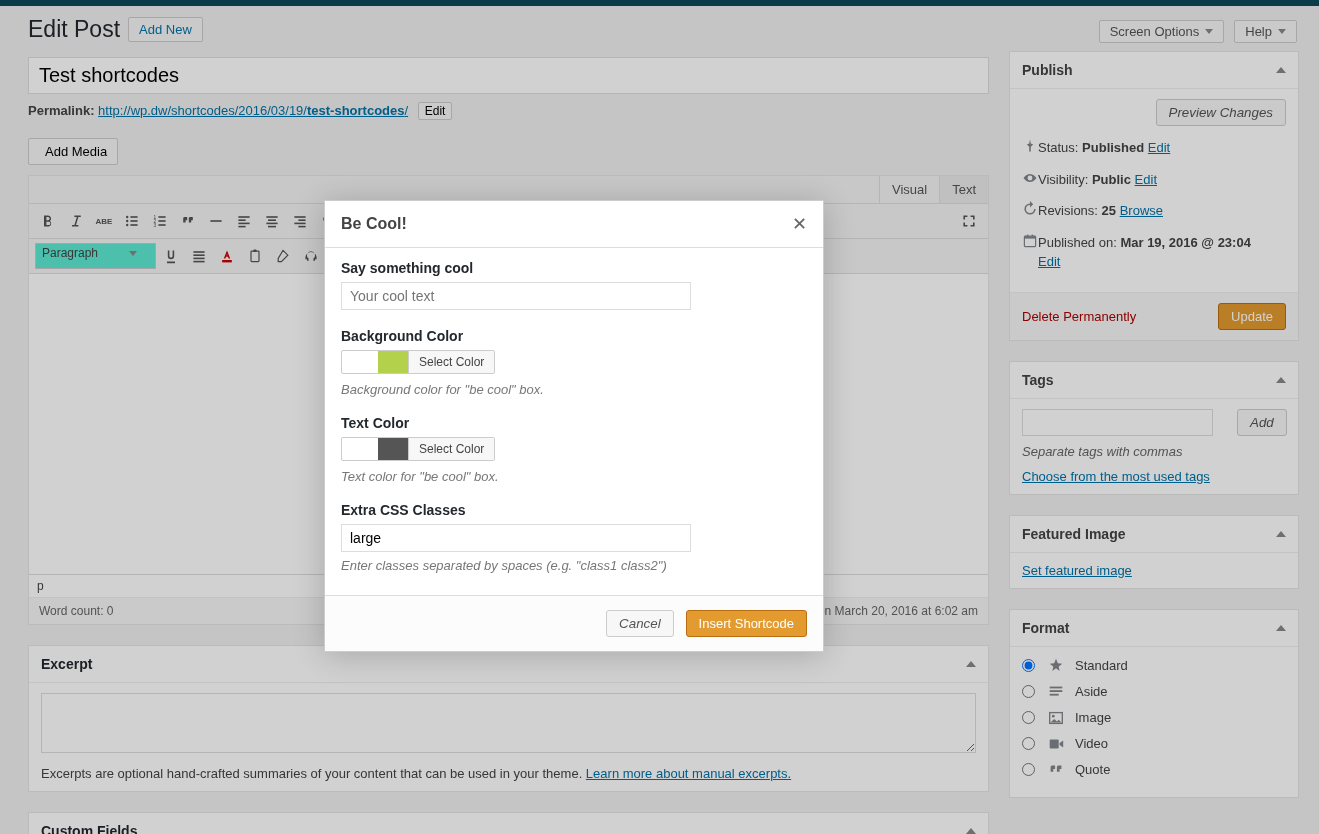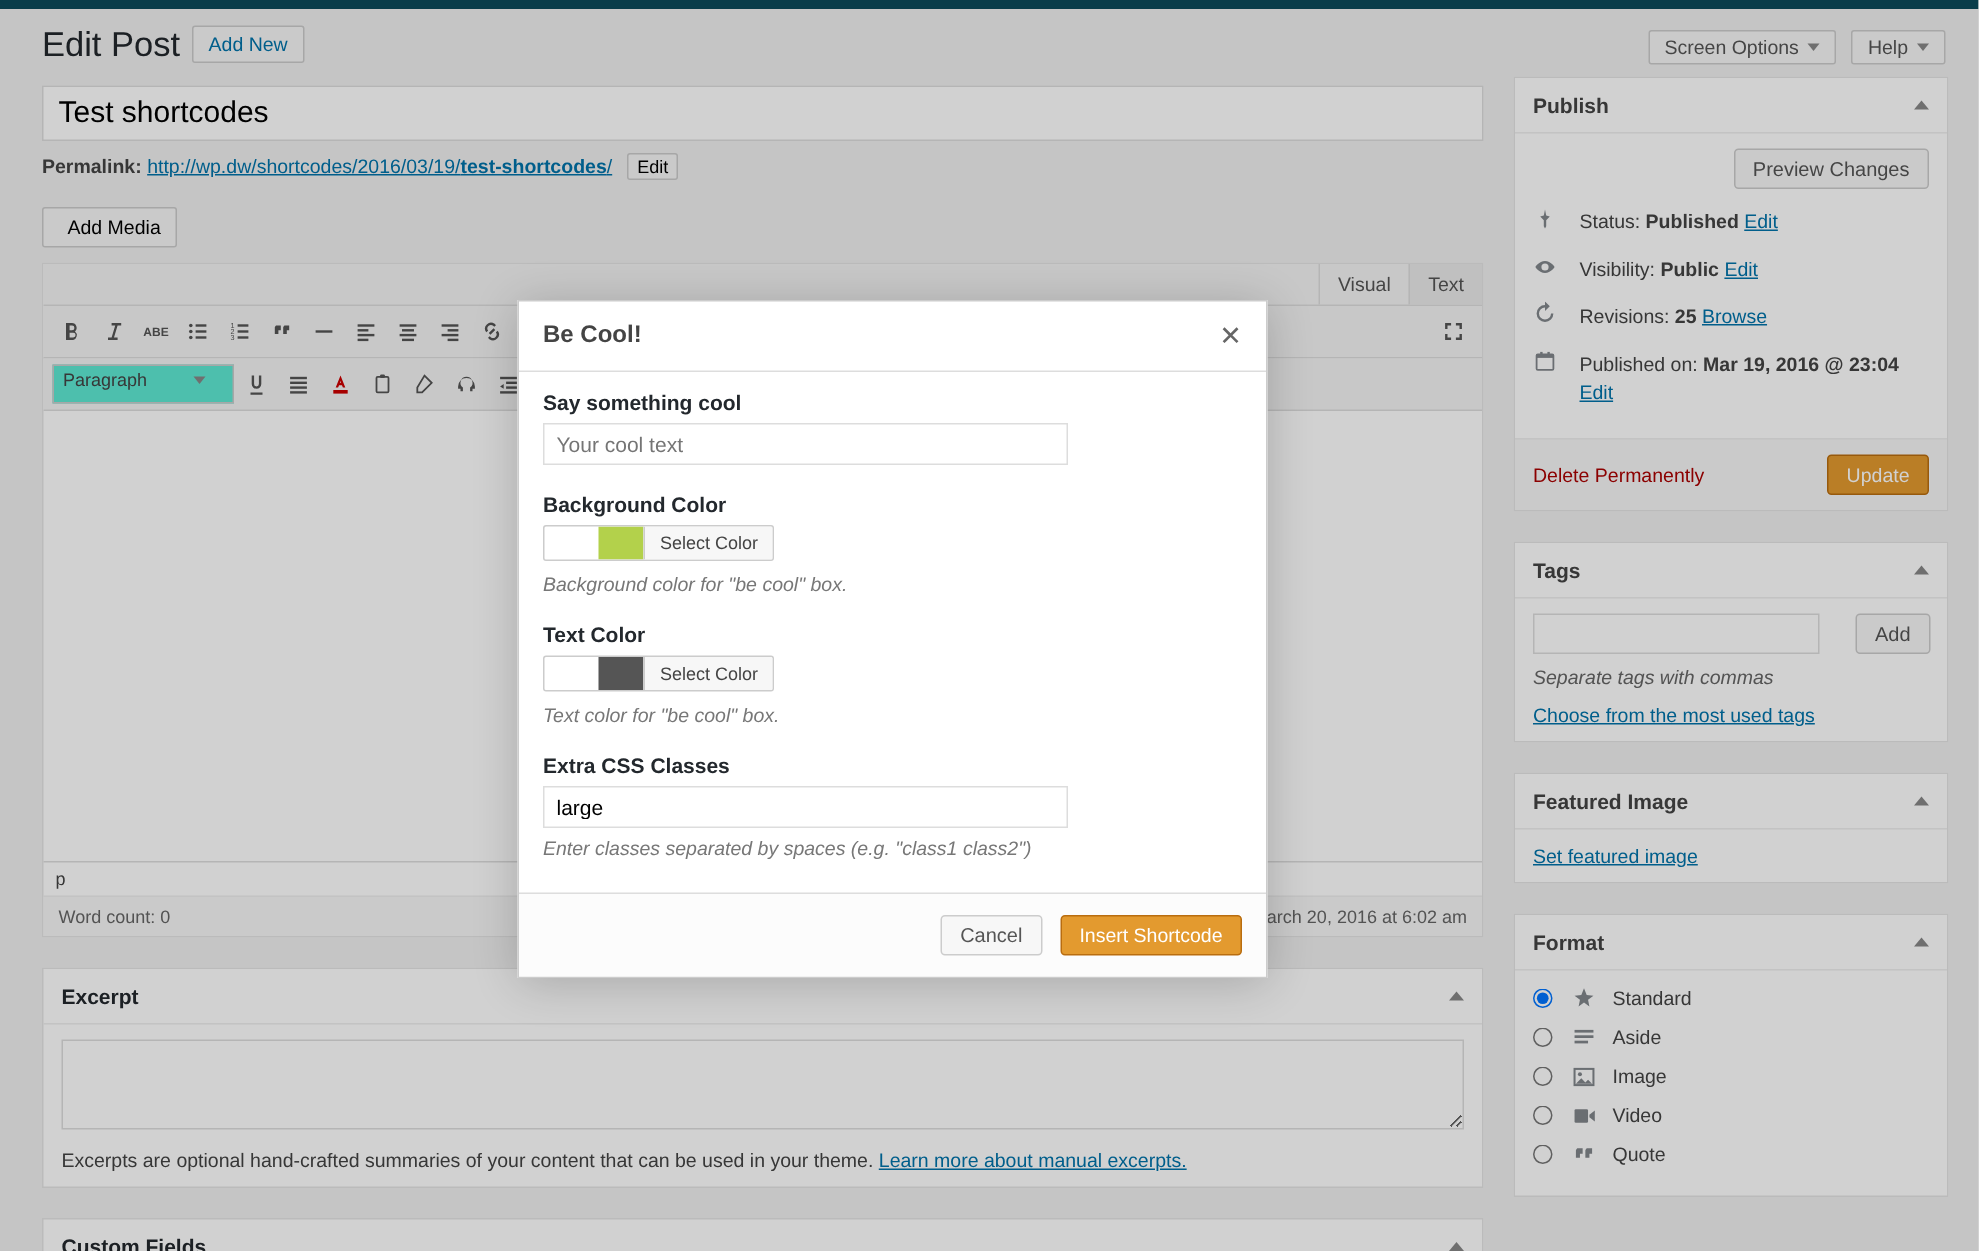--- a/index.html
+++ b/index.html
@@ -8,21 +8,21 @@
 
   .topbar { height: 6px; background: #0c4b5b; }
   .pagewrap { position: relative; display: flex; align-items: flex-start; padding: 0 20px 0 18px; }
   .main { flex: 1 1 auto; padding: 10px 20px 0 10px; }
   .side { width: 290px; padding-top: 10px; }
 
   .page-heading { display: flex; align-items: center; margin: 0 0 14px 0; }
   .page-heading h1 { font-size: 23px; font-weight: 400; color: #23282d; margin-right: 8px; }
   .btn-like { display: inline-block; padding: 4px 10px; border: 1px solid #ccc; background: #f7f7f7; border-radius: 2px; color: #0073aa; font-size: 13px; text-decoration: none; }
   .btn-primary { background: #e39a2f; border: 1px solid #b96d0f; color: #fff; font-size: 13px; padding: 5px 12px; border-radius: 3px; }
-  .btn-sec { background: #f7f7f7; border: 1px solid #ccc; color: #555; padding: 5px 12px; border-radius: 3px; }
+  .btn-sec { background: #f7f7f7; border: 1px solid #ccc; color: #555; padding: 5px 12px; border-radius: 3px; font-style: italic; }
   button { cursor: pointer; font-family: inherit; }
 
   .title-input { width: 100%; font-size: 20px; padding: 6px 10px; border: 1px solid #ddd; background: #fff; margin-bottom: 8px; }
   .permalink { font-size: 13px; color: #444; margin-bottom: 18px; }
   .permalink .edit-btn { margin-left: 6px; font-size: 12px; padding: 1px 6px; border: 1px solid #ccc; background: #f7f7f7; border-radius: 2px; }
 
   .media-btn { padding: 5px 10px; border: 1px solid #ccc; background: #f7f7f7; border-radius: 2px; font-size: 13px; display: inline-flex; align-items: center; gap: 6px; margin-bottom: 10px; }
 
   .editor-box { border: 1px solid #e5e5e5; background: #fff; }
   .editor-tabs { display: flex; justify-content: flex-end; border-bottom: 1px solid #ddd; background: #f5f5f5; }
@@ -45,40 +45,40 @@
   .excerpt-help { font-size: 13px; color: #444; margin-top: 10px; }
 
   .top-links { display: flex; gap: 10px; justify-content: flex-end; padding: 4px 2px 8px; }
   .top-link { border: 1px solid #ccc; background: #f7f7f7; padding: 3px 10px; border-radius: 2px; color: #555; font-size: 13px; display: inline-flex; align-items: center; gap: 6px; }
   .caret { width: 0; height: 0; border-left: 4px solid transparent; border-right: 4px solid transparent; border-top: 5px solid #888; }
 
   .metabox { border: 1px solid #e5e5e5; background: #fff; margin-bottom: 20px; }
   .metabox .mh { display: flex; justify-content: space-between; align-items: center; padding: 10px 12px; border-bottom: 1px solid #eee; }
   .metabox .mh h3 { font-size: 14px; font-weight: 600; }
   .metabox .mb { padding: 10px 12px; font-size: 13px; }
-  .pub-row { display: flex; align-items: flex-start; gap: 15px; margin-bottom: 10px; line-height: 1.5; }
+  .pub-row { display: flex; align-items: flex-start; gap: 0; margin-bottom: 10px; line-height: 1.5; }
   .pub-row .ic { width: 16px; color: #82878c; flex-shrink: 0; }
   .pub-row .ic svg { width: 16px; height: 16px; fill: currentColor; }
   .pub-actions { display: flex; justify-content: space-between; align-items: center; padding: 10px 12px; border-top: 1px solid #eee; background: #f7f7f7; }
   .delete-link { color: #a00; text-decoration: none; }
 
   .tag-input { display: flex; gap: 24px; margin-bottom: 8px; }
   .tag-input input { flex: 1; border: 1px solid #ddd; padding: 4px 6px; }
   .tag-help { font-style: italic; color: #666; margin-bottom: 10px; }
 
   .format-row { display: flex; align-items: center; gap: 10px; margin-bottom: 8px; }
   .format-row input { margin-right: 2px; }
   .format-row .fic { width: 18px; height: 18px; color: #82878c; }
   .format-row .fic svg { width: 18px; height: 18px; fill: currentColor; }
 
   .collapse-caret { width: 0; height: 0; border-left: 5px solid transparent; border-right: 5px solid transparent; border-bottom: 6px solid #888; }
 
   
   .dim { position: absolute; inset: 0; background: rgba(0,0,0,0.18); z-index: 50; }
-  .modal { position: absolute; left: 345px; top: 200px; width: 500px; background: #fff; border: 1px solid #ccc; z-index: 60; box-shadow: 0 3px 30px rgba(0,0,0,0.2); }
+  .modal { position: absolute; left: 324px; top: 200px; width: 500px; background: #fff; border: 1px solid #ccc; z-index: 60; box-shadow: 0 3px 30px rgba(0,0,0,0.2); }
   .modal-head { display: flex; justify-content: space-between; align-items: center; padding: 12px 16px; border-bottom: 1px solid #ddd; }
   .modal-head h2 { font-size: 16px; font-weight: 600; }
   .modal-close { font-size: 18px; color: #666; cursor: pointer; }
   .modal-body { padding: 12px 16px 4px; }
   .field { margin-bottom: 18px; }
   .field label { display: block; font-weight: 600; font-size: 14px; margin-bottom: 6px; color: #23282d; }
   .field input.txt { width: 350px; padding: 5px 8px; border: 1px solid #ddd; font-size: 14px; }
   .field .help { font-style: italic; color: #777; margin-top: 6px; font-size: 13px; }
   .color-sel { display: inline-flex; align-items: stretch; border: 1px solid #ccc; border-radius: 2px; overflow: hidden; padding-left: 36px; }
   .color-sel .swatch { width: 30px; }

